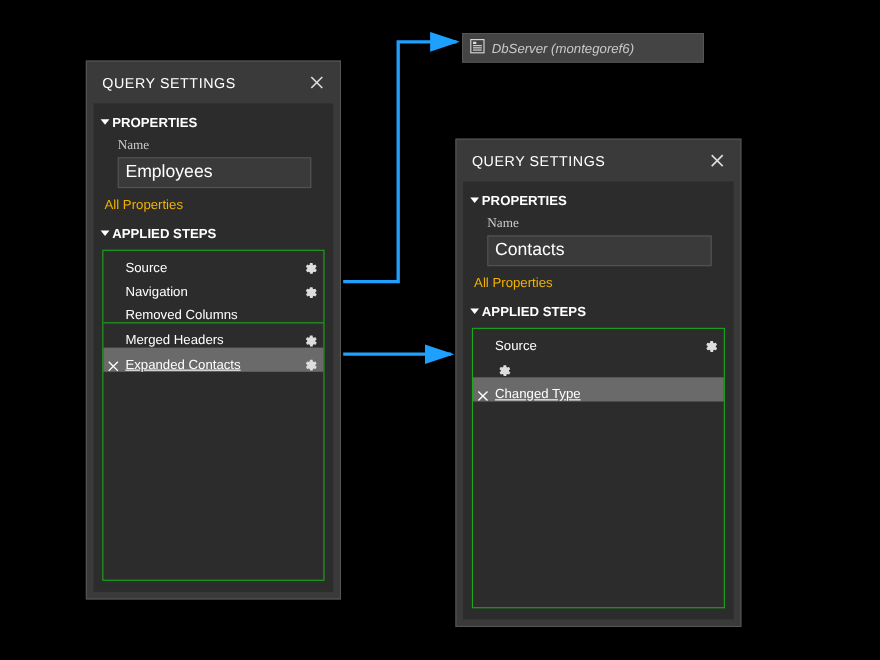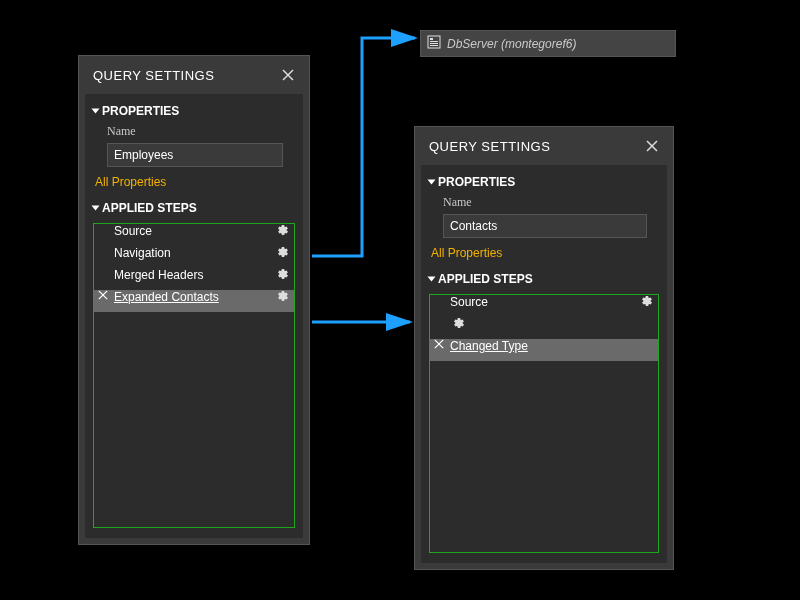--- a/index.html
+++ b/index.html
@@ -71,21 +71,21 @@
     font-size:12px;
     margin: 2px 0 4px 14px;
     font-family: Liberation Serif, serif;
   }
 
   .name-input {
     margin: 0 2px 6px 14px;
     background:#3a3a3a;
     border:1px solid #555;
     color:#fff;
-    font-size:12px;
+    font-size:16px;
     padding:4px 6px;
     width: calc(100% - 26px);
   }
 
   .link {
     color:#f2b200;
     cursor:pointer;
     font-size:12px;
     margin: 2px 0 8px 2px;
   }
@@ -94,21 +94,21 @@
     border: 1px solid #1ba91b;
     background: #2c2c2c;
     margin-top:4px;
     flex:1;
     display:flex;
     flex-direction:column;
   }
 
   .step {
     display:flex;
-    align-items:flex-start;
+    align-items:flex-end;
     height:22px;
     font-size:12px;
     color:#fff;
     border-bottom:0;
     cursor:pointer;
   }
   .step .icon-slot {
     width:18px;
     display:flex; justify-content:center; align-items:center;
   }
@@ -137,21 +137,21 @@
     background:#444;
     padding:4px 10px 4px 6px;
     display:flex;
     align-items:center;
     gap:6px;
     color:#c9c9c9;
     font-style:italic;
     font-size:12px;
     border:1px solid #555;
     cursor:pointer;
-    width:256px;
+    width:220px;
   }
   .db-icon svg { fill:#ddd; }
 
   
   .arrow {
     position:absolute;
     pointer-events:none;
   }
 </style>
 </head>
@@ -205,20 +205,25 @@
         </div>
         <div class="step">
           <span class="icon-slot sel-mark"></span>
           <span class="label">Navigation</span>
           <span class="gear-slot gear">
             <svg width="12" height="12" viewBox="0 0 24 24">
               <path d="M12,8a4,4 0 1,0 0,8a4,4 0 1,0 0,-8M19.4,13c0-.3.1-.7.1-1s0-.7-.1-1l2.1-1.6c.2-.1.2-.4.1-.6l-2-3.5c-.1-.2-.4-.3-.6-.2l-2.5,1c-.5-.4-1.1-.7-1.7-.9l-.4-2.6c0-.2-.2-.4-.5-.4h-4c-.2,0-.4.2-.5.4l-.4,2.6c-.6.2-1.2.5-1.7.9l-2.5-1c-.2-.1-.5,0-.6.2l-2,3.5c-.1.2-.1.5.1.6L4.6,11c0,.3-.1.7-.1,1s0,.7.1,1l-2.1,1.6c-.2.1-.2.4-.1.6l2,3.5c.1.2.4.3.6.2l2.5-1c.5.4,1.1.7,1.7.9l.4,2.6c0,.2.2.4.5.4h4c.2,0,.4-.2.5-.4l.4-2.6c.6-.2,1.2-.5,1.7-.9l2.5,1c.2.1.5,0,.6-.2l2-3.5c.1-.2.1-.5-.1-.6L19.4,13z"></path>
             </svg>
           </span>
         </div>
+        <div class="step sep-below">
+          <span class="icon-slot sel-mark"></span>
+          <span class="label">Removed Columns</span>
+          <span class="gear-slot gear"></span>
+        </div>
         <div class="step">
           <span class="icon-slot sel-mark"></span>
           <span class="label">Merged Headers</span>
           <span class="gear-slot gear">
             <svg width="12" height="12" viewBox="0 0 24 24">
               <path d="M12,8a4,4 0 1,0 0,8a4,4 0 1,0 0,-8M19.4,13c0-.3.1-.7.1-1s0-.7-.1-1l2.1-1.6c.2-.1.2-.4.1-.6l-2-3.5c-.1-.2-.4-.3-.6-.2l-2.5,1c-.5-.4-1.1-.7-1.7-.9l-.4-2.6c0-.2-.2-.4-.5-.4h-4c-.2,0-.4.2-.5.4l-.4,2.6c-.6.2-1.2.5-1.7.9l-2.5-1c-.2-.1-.5,0-.6.2l-2,3.5c-.1.2-.1.5.1.6L4.6,11c0,.3-.1.7-.1,1s0,.7.1,1l-2.1,1.6c-.2.1-.2.4-.1.6l2,3.5c.1.2.4.3.6.2l2.5-1c.5.4,1.1.7,1.7.9l.4,2.6c0,.2.2.4.5.4h4c.2,0,.4-.2.5-.4l.4-2.6c.6-.2,1.2-.5,1.7-.9l2.5,1c.2.1.5,0,.6-.2l2-3.5c.1-.2.1-.5-.1-.6L19.4,13z"></path>
             </svg>
           </span>
         </div>
         <div class="step selected">

